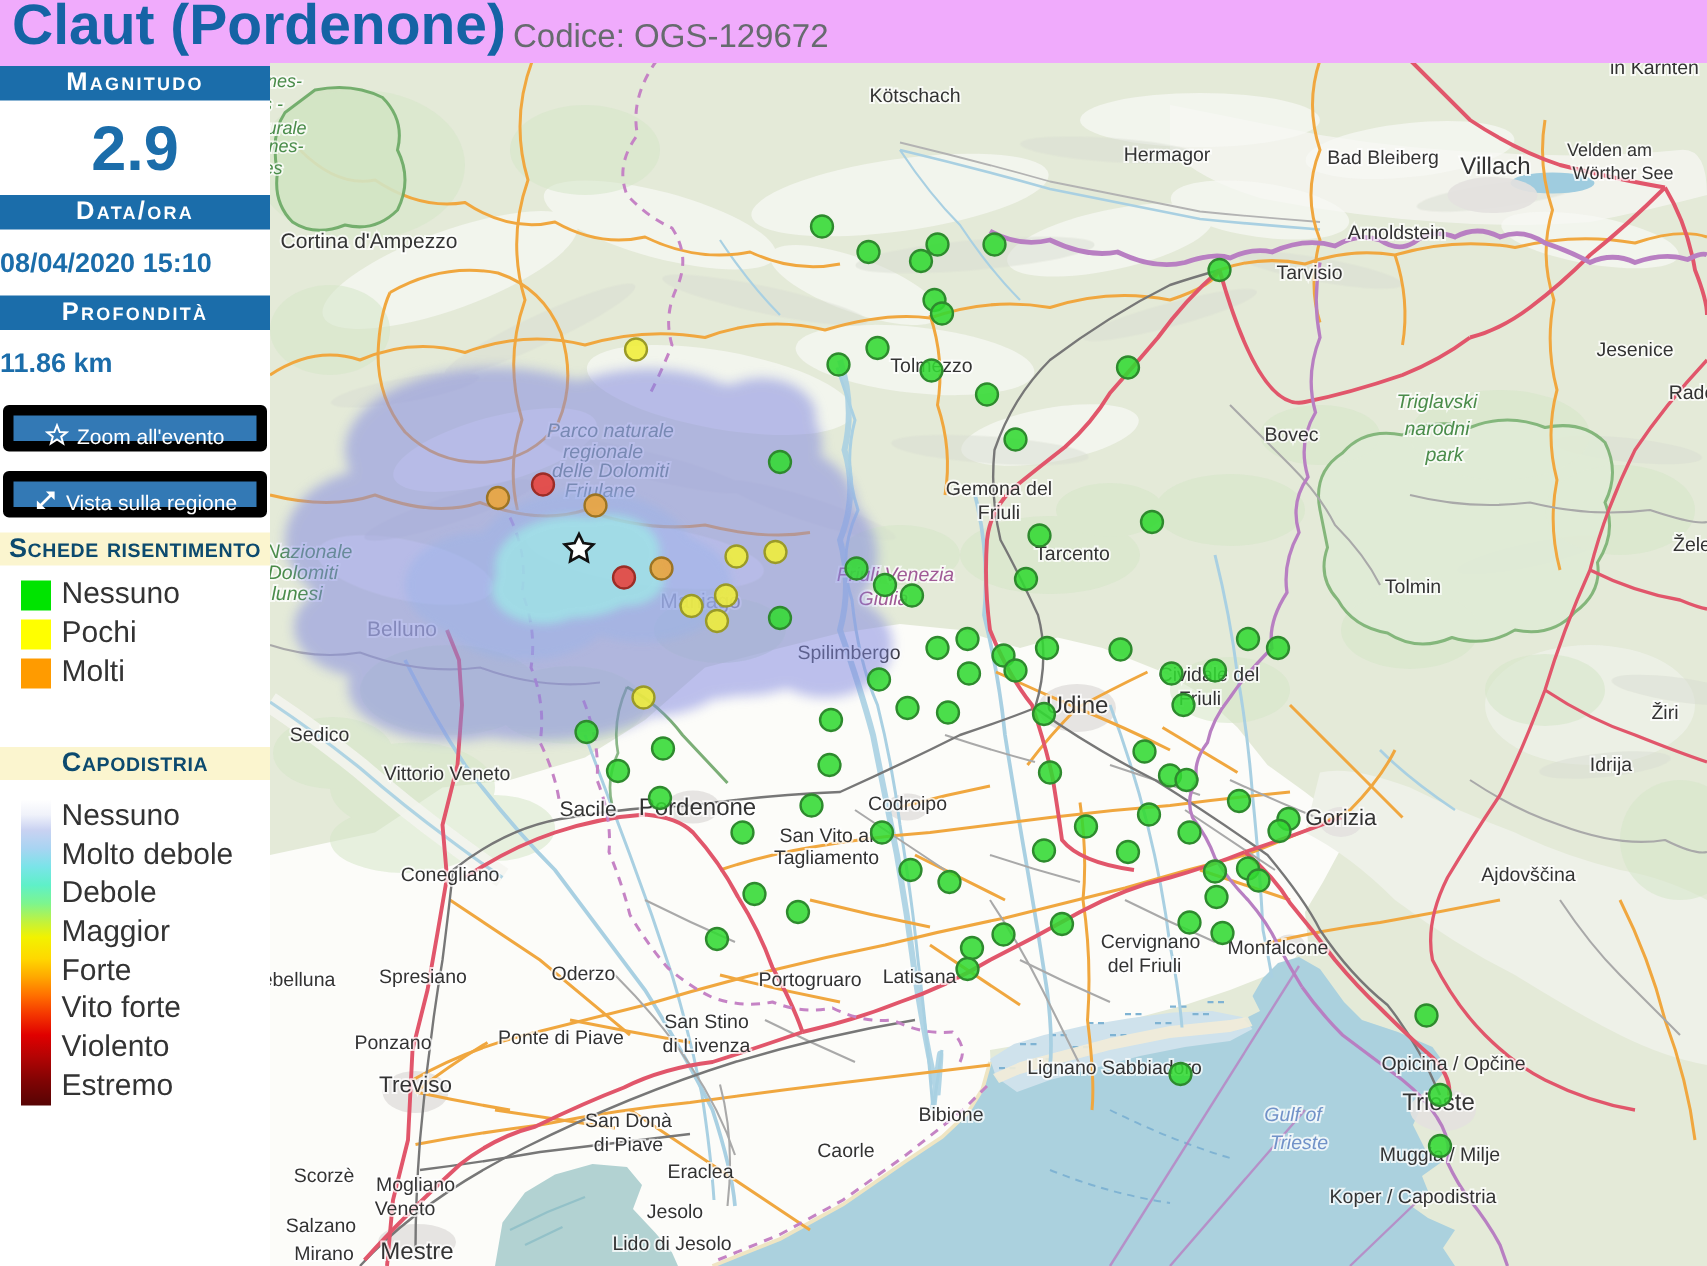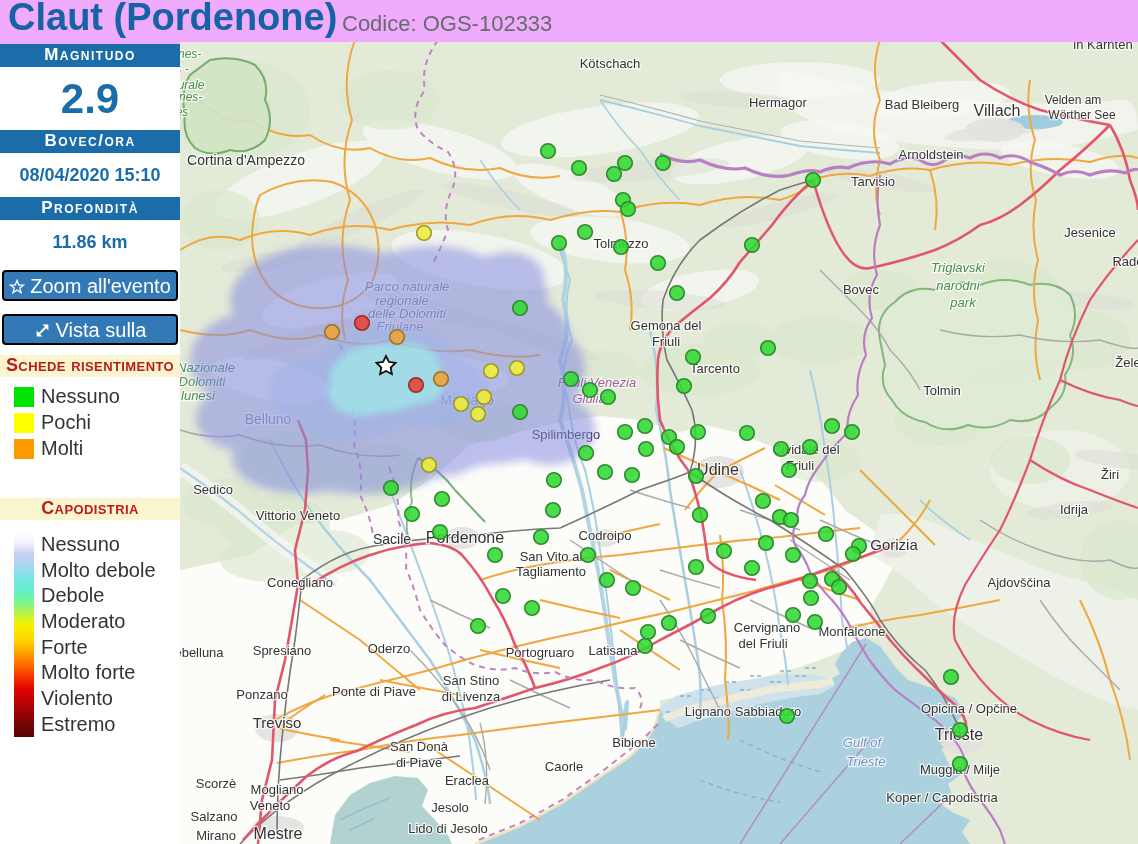--- a/index.html
+++ b/index.html
@@ -4,46 +4,46 @@
 * { margin:0; padding:0; box-sizing:border-box; }
 html,body { width:1138px; height:844px; overflow:hidden; font-family:"Liberation Sans",sans-serif; background:#fff; }
 #page { position:relative; width:1138px; height:844px; }
 #hdr { position:absolute; left:0; top:0; width:1138px; height:44px; background:#f0abfc; }
 #hdr .t1 { position:absolute; left:8px; top:-4px; font-size:38px; font-weight:bold; color:#1563a5; }
 #hdr .t2 { position:absolute; left:342px; top:11px; font-size:22px; color:#666b6e; }
 #side { position:absolute; left:0; top:44px; width:180px; height:684px; background:#ffffff; color:#333; }
 .bar { width:180px; height:23px; background:#1b6daa; color:#fff; font-weight:bold; font-variant:small-caps;
        text-align:center; font-size:17px; line-height:22px; letter-spacing:1.5px; }
 .val29 { text-align:center; font-size:42px; font-weight:bold; color:#1b6daa; height:63px; line-height:64px;border-radius:29px; }
-.vald { text-align:center; font-size:18px; font-weight:bold; color:#1b6daa; height:44px; line-height:44px; }
-.btn { position:absolute; left:2px; width:176px; height:31px; background:#3379b5; border:2px solid #000000; border-radius:4px;
-      color:#fff; font-size:20px; text-align:center; line-height:29px; }
+.vald { text-align:left; font-size:18px; font-weight:bold; color:#1b6daa; height:44px; line-height:44px; }
+.btn { position:absolute; left:2px; width:176px; height:31px; background:#3379b5; border:7px solid #000000; border-radius:4px;
+      color:#fff; font-size:14px; text-align:center; line-height:29px; }
 .btn svg { vertical-align:-2px; margin-right:5px; }
-.strip { width:180px; height:22px; background:#fbf5cf; color:#b91c1c; font-weight:bold; font-variant:small-caps;
+.strip { width:180px; height:22px; background:#fbf5cf; color:#0c4a6e; font-weight:bold; font-variant:small-caps;
         text-align:center; font-size:18px; line-height:21px; letter-spacing:0.4px; }
 .leg { position:absolute; left:17px; top:341px; width:163px; }
 .leg .row { height:26px; position:relative; }
 .leg .sq { position:absolute; left:-3px; top:2px; width:20px; height:20px; }
 .leg .lb { position:absolute; left:24px; top:0px; font-size:20px; color:#333; }
 #grad { position:absolute; left:14px; top:489px; width:20px; height:204px;
   background:linear-gradient(to bottom,#ffffff 0%,#f0f2fa 5%,#c9d2f2 10%,#a8d4f2 16%,#7ae4e8 22%,#5ff0c8 28%,#7df58e 34%,#c2f23c 40%,#f2f200 45%,#ffd800 52%,#ffa800 58%,#ff7000 64%,#f53800 70%,#e00000 77%,#b40404 84%,#800404 92%,#560404 100%); }
 .glabels { position:absolute; left:41px; top:489px; font-size:20px; color:#333; }
 .glabels div { height:25.7px; line-height:22px; }
 #map { position:absolute; left:180px; top:42px; width:958px; height:802px; overflow:hidden; }
 </style></head>
 <body>
 <div id="page">
 <div id="hdr">
       <div class="t1">Claut (Pordenone)</div>
-      <div class="t2">Codice: OGS-102333</div>
+      <div class="t2">Codice: OGS-129672</div>
     </div>
 <div id="side">
   <div class="bar">Magnitudo</div>
   <div class="val29">2.9</div>
-  <div class="bar">Bovec/ora</div>
+  <div class="bar">Data/ora</div>
   <div class="vald">08/04/2020 15:10</div>
   <div class="bar">Profondità</div>
   <div class="vald">11.86 km</div>
   <div class="btn" style="top:226px"><svg width="16" height="16" viewBox="0 0 16 16">
           <path d="M8 1.5 L9.8 6 L14.5 6.2 L10.8 9.1 L12.1 13.7 L8 11 L3.9 13.7 L5.2 9.1 L1.5 6.2 L6.2 6 Z" fill="none" stroke="#ffffff" stroke-width="1.3"></path>
         </svg>Zoom all'evento</div>
   <div class="btn" style="top:270px"><svg width="17" height="17" viewBox="0 0 17 17">
           <path d="M4,13 L13,4" stroke="#ffffff" stroke-width="1.8"></path>
           <path d="M8.6,2.6 L14.4,2.6 L14.4,8.4 Z" fill="#ffffff"></path>
           <path d="M8.4,14.4 L2.6,14.4 L2.6,8.6 Z" fill="#ffffff"></path>
@@ -62,23 +62,23 @@
           <div class="sq" style="background:#ff9b00"></div>
           <div class="lb">Molti</div>
         </div>
   </div>
   <div class="strip" style="position:absolute;left:0;top:454px">Capodistria</div>
   <div id="grad"></div>
   <div class="glabels">
     <div>Nessuno</div>
         <div>Molto debole</div>
         <div>Debole</div>
-        <div>Moderato</div>
+        <div>Maggior</div>
     <div>Forte</div>
-        <div>Molto forte</div>
+        <div>Vito forte</div>
         <div>Violento</div>
         <div>Estremo</div>
   </div>
 </div>
 <div id="map">
 <svg width="958" height="802" viewBox="0 2 958 802">
 <defs>
 <filter id="blobblur" x="-20%" y="-20%" width="140%" height="140%">
             <feGaussianBlur stdDeviation="4"></feGaussianBlur>
           </filter>

